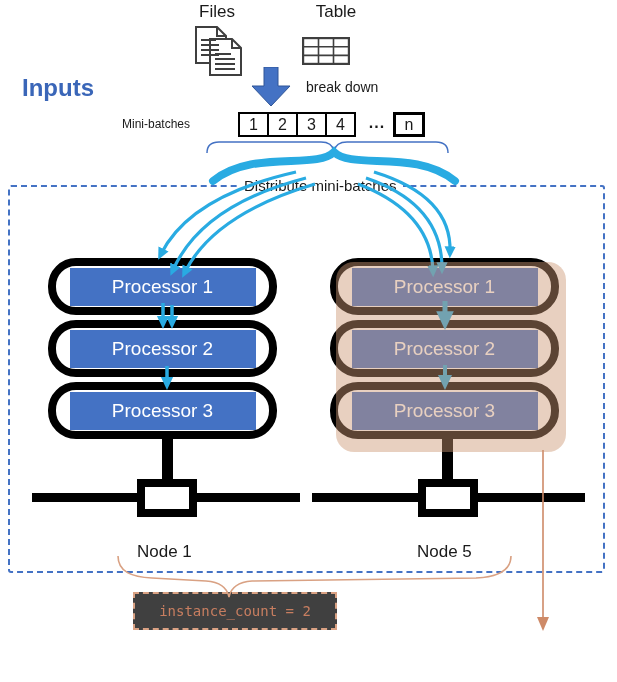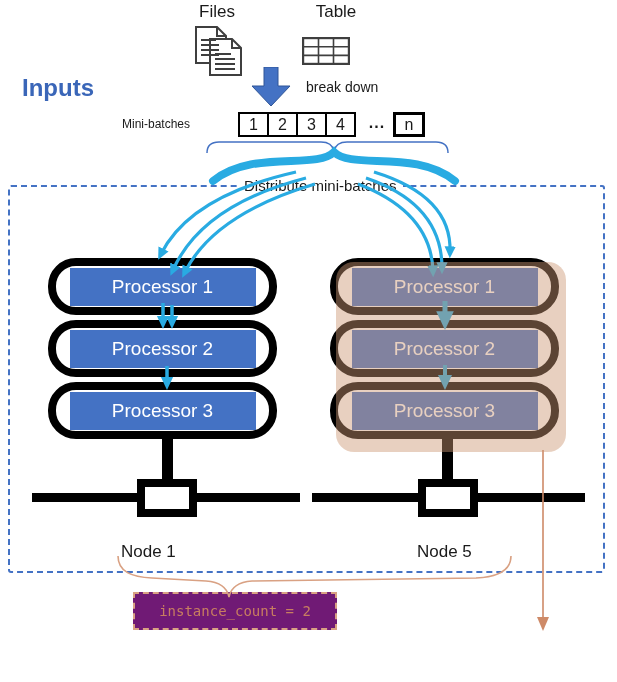--- a/index.html
+++ b/index.html
@@ -57,21 +57,21 @@
   .net-rect{width:60px;height:38px;border:8px solid #000;background:#fff;z-index:1;}
   .net-line{height:9px;background:#000;z-index:1;}
   .node-label{font-size:17px;z-index:2;}
 
   .tint-overlay{
     left:336px;top:262px;width:230px;height:190px;border-radius:18px;
     background:var(--node2-tint);opacity:0.45;z-index:6;
   }
 
   .code-box{
-    border:2px dashed var(--tan-line);background:#701a75;color:var(--code-text);
+    border:2px dashed var(--tan-line);background:#404040;color:var(--code-text);
     font-family:"DejaVu Sans Mono",monospace;font-size:14px;
     display:flex;align-items:center;justify-content:center;z-index:2;
   }
   .instance-box{left:133px;top:592px;width:204px;height:38px;}
   .max-box{left:263px;top:637px;width:341px;height:36px;}
 
   svg.decor{left:0;top:0;z-index:5;pointer-events:none;}
   svg.icon{z-index:2;}
 </style>
 </head>
@@ -139,21 +139,21 @@
       <div class="proc-bar">Processor 2</div>
     </div>
     <div class="proc-row">
       <div class="proc-bar">Processor 3</div>
     </div>
   </div>
   <div class="abs stem" style="left:162px;top:438px;height:42px;"></div>
   <div class="abs net-line" style="left:32px;top:493px;width:106px;"></div>
   <div class="abs net-line" style="left:196px;top:493px;width:104px;"></div>
   <div class="abs net-rect" style="left:137px;top:479px;"></div>
-  <div class="abs lbl node-label" style="left:121px;top:542px;">Node 1</div>
+  <div class="abs lbl node-label" style="left:137px;top:542px;">Node 1</div>
 
   <div class="abs node" style="left:330px;top:258px;">
     <div class="proc-row">
       <div class="proc-bar">Processor 1</div>
     </div>
     <div class="proc-row">
       <div class="proc-bar">Processor 2</div>
     </div>
     <div class="proc-row">
       <div class="proc-bar">Processor 3</div>

